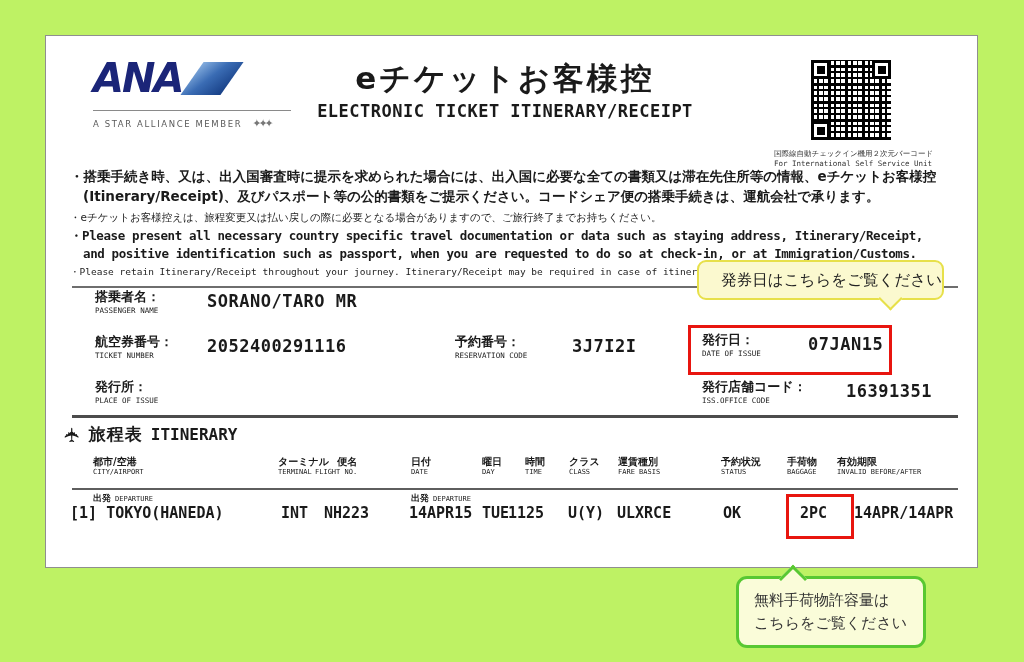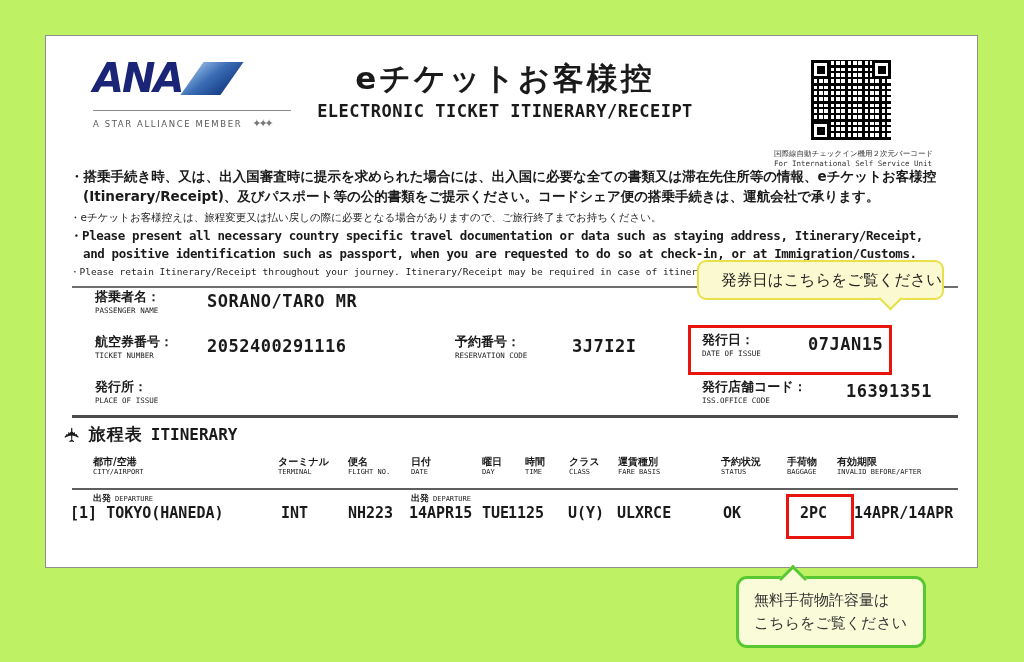--- a/index.html
+++ b/index.html
@@ -160,21 +160,21 @@
   </div>
 
   <div class="hcell" style="left:93px;">
       <span class="hjp">都市/空港</span>
       <span class="hen">CITY/AIRPORT</span>
     </div>
   <div class="hcell" style="left:278px;">
       <span class="hjp">ターミナル</span>
       <span class="hen">TERMINAL</span>
     </div>
-  <div class="hcell" style="left:348px;">
+  <div class="hcell" style="left:315px;text-align:right;">
       <span class="hjp">便名</span>
       <span class="hen">FLIGHT NO.</span>
     </div>
   <div class="hcell" style="left:411px;">
       <span class="hjp">日付</span>
       <span class="hen">DATE</span>
     </div>
   <div class="hcell" style="left:482px;">
       <span class="hjp">曜日</span>
       <span class="hen">DAY</span>
@@ -213,21 +213,21 @@
   <div class="dep" style="left:411px;">
     <span class="jp">出発</span>
     <span class="en">DEPARTURE</span>
   </div>
 
   <div class="rcell" style="left:70px;">
     <span>[1]</span>
     <span>TOKYO(HANEDA)</span>
   </div>
   <div class="rcell" style="left:281px;">INT</div>
-  <div class="rcell" style="left:348px;">NH223</div>
+  <div class="rcell" style="left:324px;">NH223</div>
   <div class="rcell" style="left:409px;">14APR15</div>
   <div class="rcell" style="left:482px;">TUE</div>
   <div class="rcell" style="left:508px;">1125</div>
   <div class="rcell" style="left:568px;">U(Y)</div>
   <div class="rcell" style="left:617px;">ULXRCE</div>
   <div class="rcell" style="left:723px;">OK</div>
   <div class="redbox rb-bag"></div>
   <div class="rcell" style="left:800px;">2PC</div>
   <div class="rcell" style="left:854px;">14APR/14APR</div>
 

